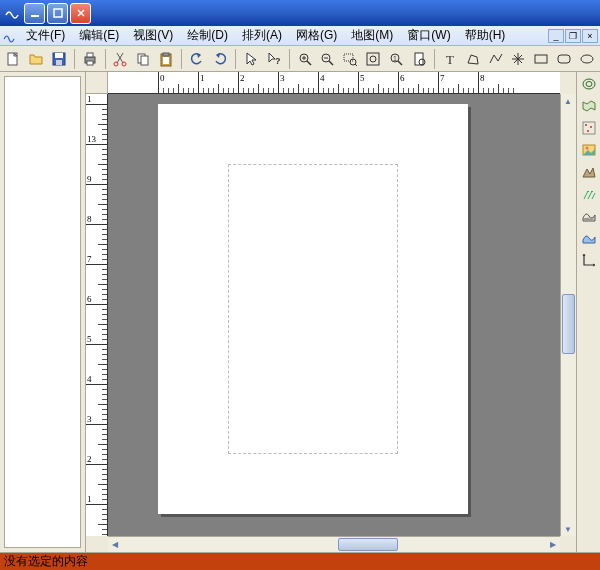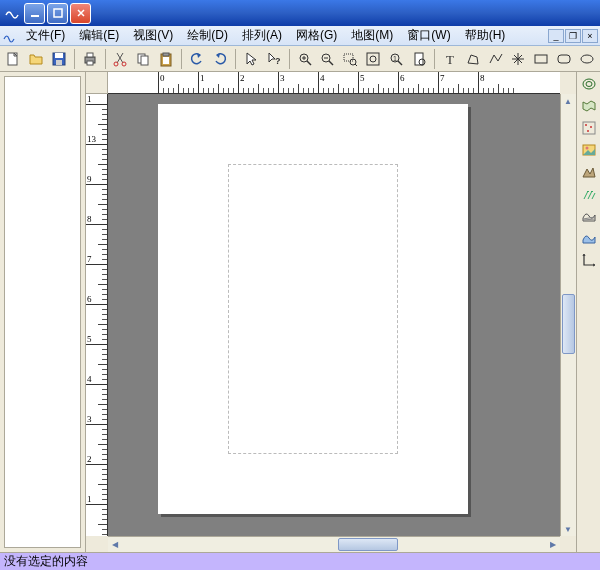--- a/index.html
+++ b/index.html
@@ -52,21 +52,21 @@
 .scrollbar-h { position: absolute; left: 22px; bottom: 0; height: 16px; right: 16px; background: #f0eee1; border-top: 1px solid #aca899; }
 .scrollbar-h .thumb { position: absolute; left: 230px; top: 1px; height: 13px; width: 60px; background: linear-gradient(to bottom, #dde7f5, #b5c7e2); border: 1px solid #7e97c6; border-radius: 2px; }
 .scrollbar-h .arrow, .scrollbar-v .arrow { position: absolute; width: 14px; height: 14px; background: #f0eee1; display: flex; align-items: center; justify-content: center; font-size: 8px; color: #5f79a9; }
 .scrollbar-h .arrow.l { left: 0; } .scrollbar-h .arrow.r { right: 0; }
 .scrollbar-v .arrow.u { top: 0; } .scrollbar-v .arrow.d { bottom: 0; }
 .scroll-corner { position: absolute; right: 0; bottom: 0; width: 16px; height: 16px; background: #eeeadb; }
 
 .right-toolbar { width: 24px; background: #eeeadb; border-left: 1px solid #aca899; display: flex; flex-direction: column; align-items: center; padding-top: 2px; gap: 2px; }
 .right-toolbar .rbtn { width: 20px; height: 20px; display: flex; align-items: center; justify-content: center; cursor: pointer; border: 1px solid transparent; }
 
-.statusbar { height: 18px; background: #c4b5fd; border-top: 1px solid #aca899; display: flex; align-items: center; padding: 0 4px; font-size: 12px; }
+.statusbar { height: 18px; background: #c2410c; border-top: 1px solid #aca899; display: flex; align-items: center; padding: 0 4px; font-size: 12px; }
 </style>
 </head>
 <body>
 
 <div class="titlebar">
   <span class="app-icon">
     <svg viewBox="0 0 16 16">
         <path d="M2 10 Q5 4 8 10 T14 10" stroke="#fff" stroke-width="1.5" fill="none"></path>
       </svg>
   </span>

